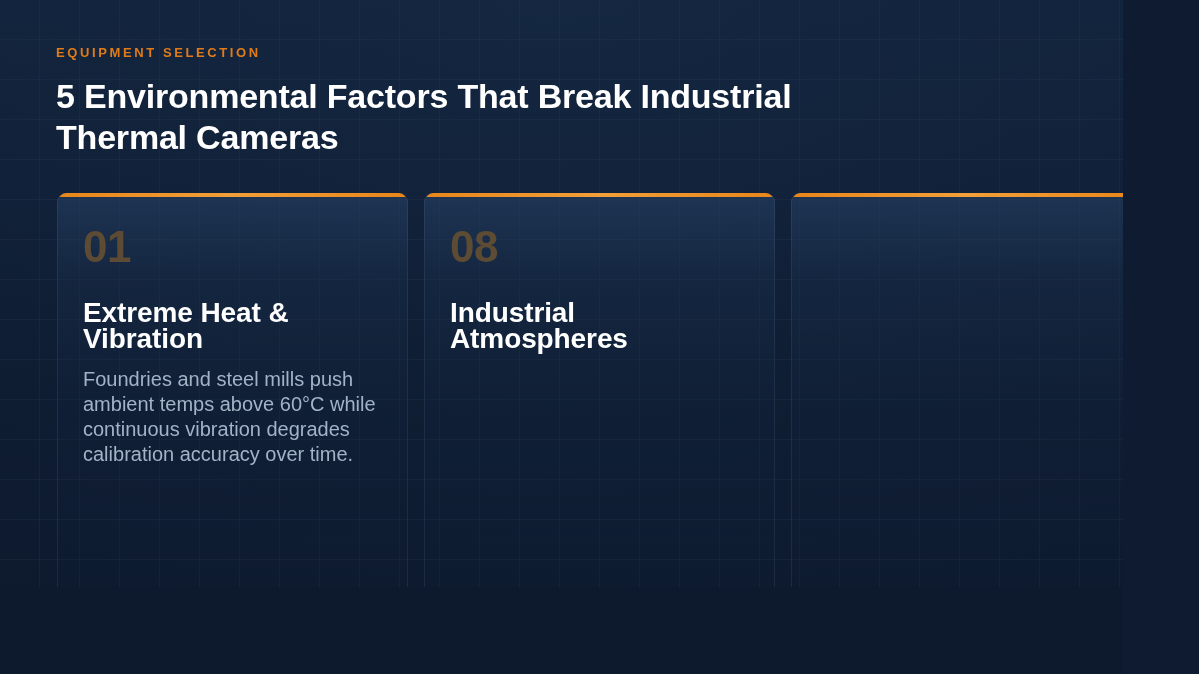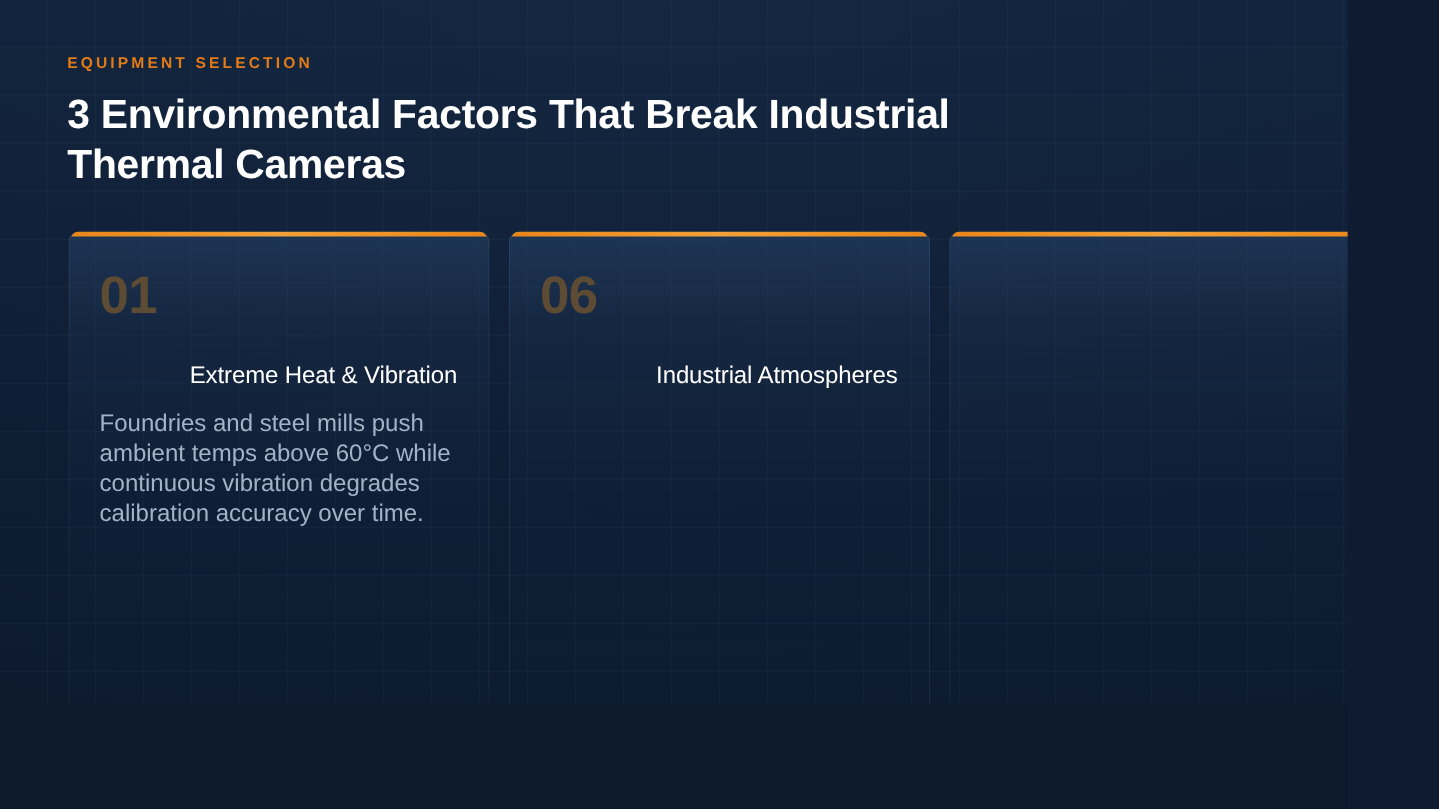--- a/index.html
+++ b/index.html
@@ -115,65 +115,64 @@
   }
   .card-number {
     font-size: 44px;
     font-weight: bold;
     line-height: 48px;
     color: #5d4b33;
     letter-spacing: -0.5px;
     margin: 0 0 29px 0;
   }
   .card-heading {
-    font-size: 20px;
-    font-weight: normal;
+    font-size: 28px;
+    font-weight: bold;
     color: #ffffff;
     line-height: 26px;
     letter-spacing: -0.1px;
     margin: 0 0 15px 0;
-    text-align: right;
   }
   .card-body {
     font-size: 20px;
     color: #a3b3c6;
     line-height: 25px;
     margin: 0;
     max-width: 296px;
   }
 </style>
 </head>
 <body>
 
 <div id="slide">
 
   <div class="grid-overlay"></div>
   <div class="grid-tint"></div>
   <div class="bottom-band"></div>
 
   <div class="header">
     <div class="eyebrow">EQUIPMENT SELECTION</div>
-    <h1 class="title">3 Environmental Factors That Break Industrial Thermal Cameras</h1>
+    <h1 class="title">5 Environmental Factors That Break Industrial Thermal Cameras</h1>
   </div>
 
   <div class="cards">
 
     <div class="card">
       <div class="card-accent"></div>
       <div class="card-inner">
         <div class="card-number">01</div>
         <div class="card-heading">Extreme Heat &amp; Vibration</div>
         <p class="card-body">Foundries and steel mills push ambient temps above 60°C while continuous vibration degrades calibration accuracy over time.</p>
       </div>
     </div>
 
     <div class="card">
       <div class="card-accent"></div>
       <div class="card-inner">
-        <div class="card-number">06</div>
+        <div class="card-number">08</div>
         <div class="card-heading">Industrial Atmospheres</div>
       </div>
     </div>
 
     <div class="card">
       <div class="card-accent"></div>
     </div>
 
   </div>
 </div>

